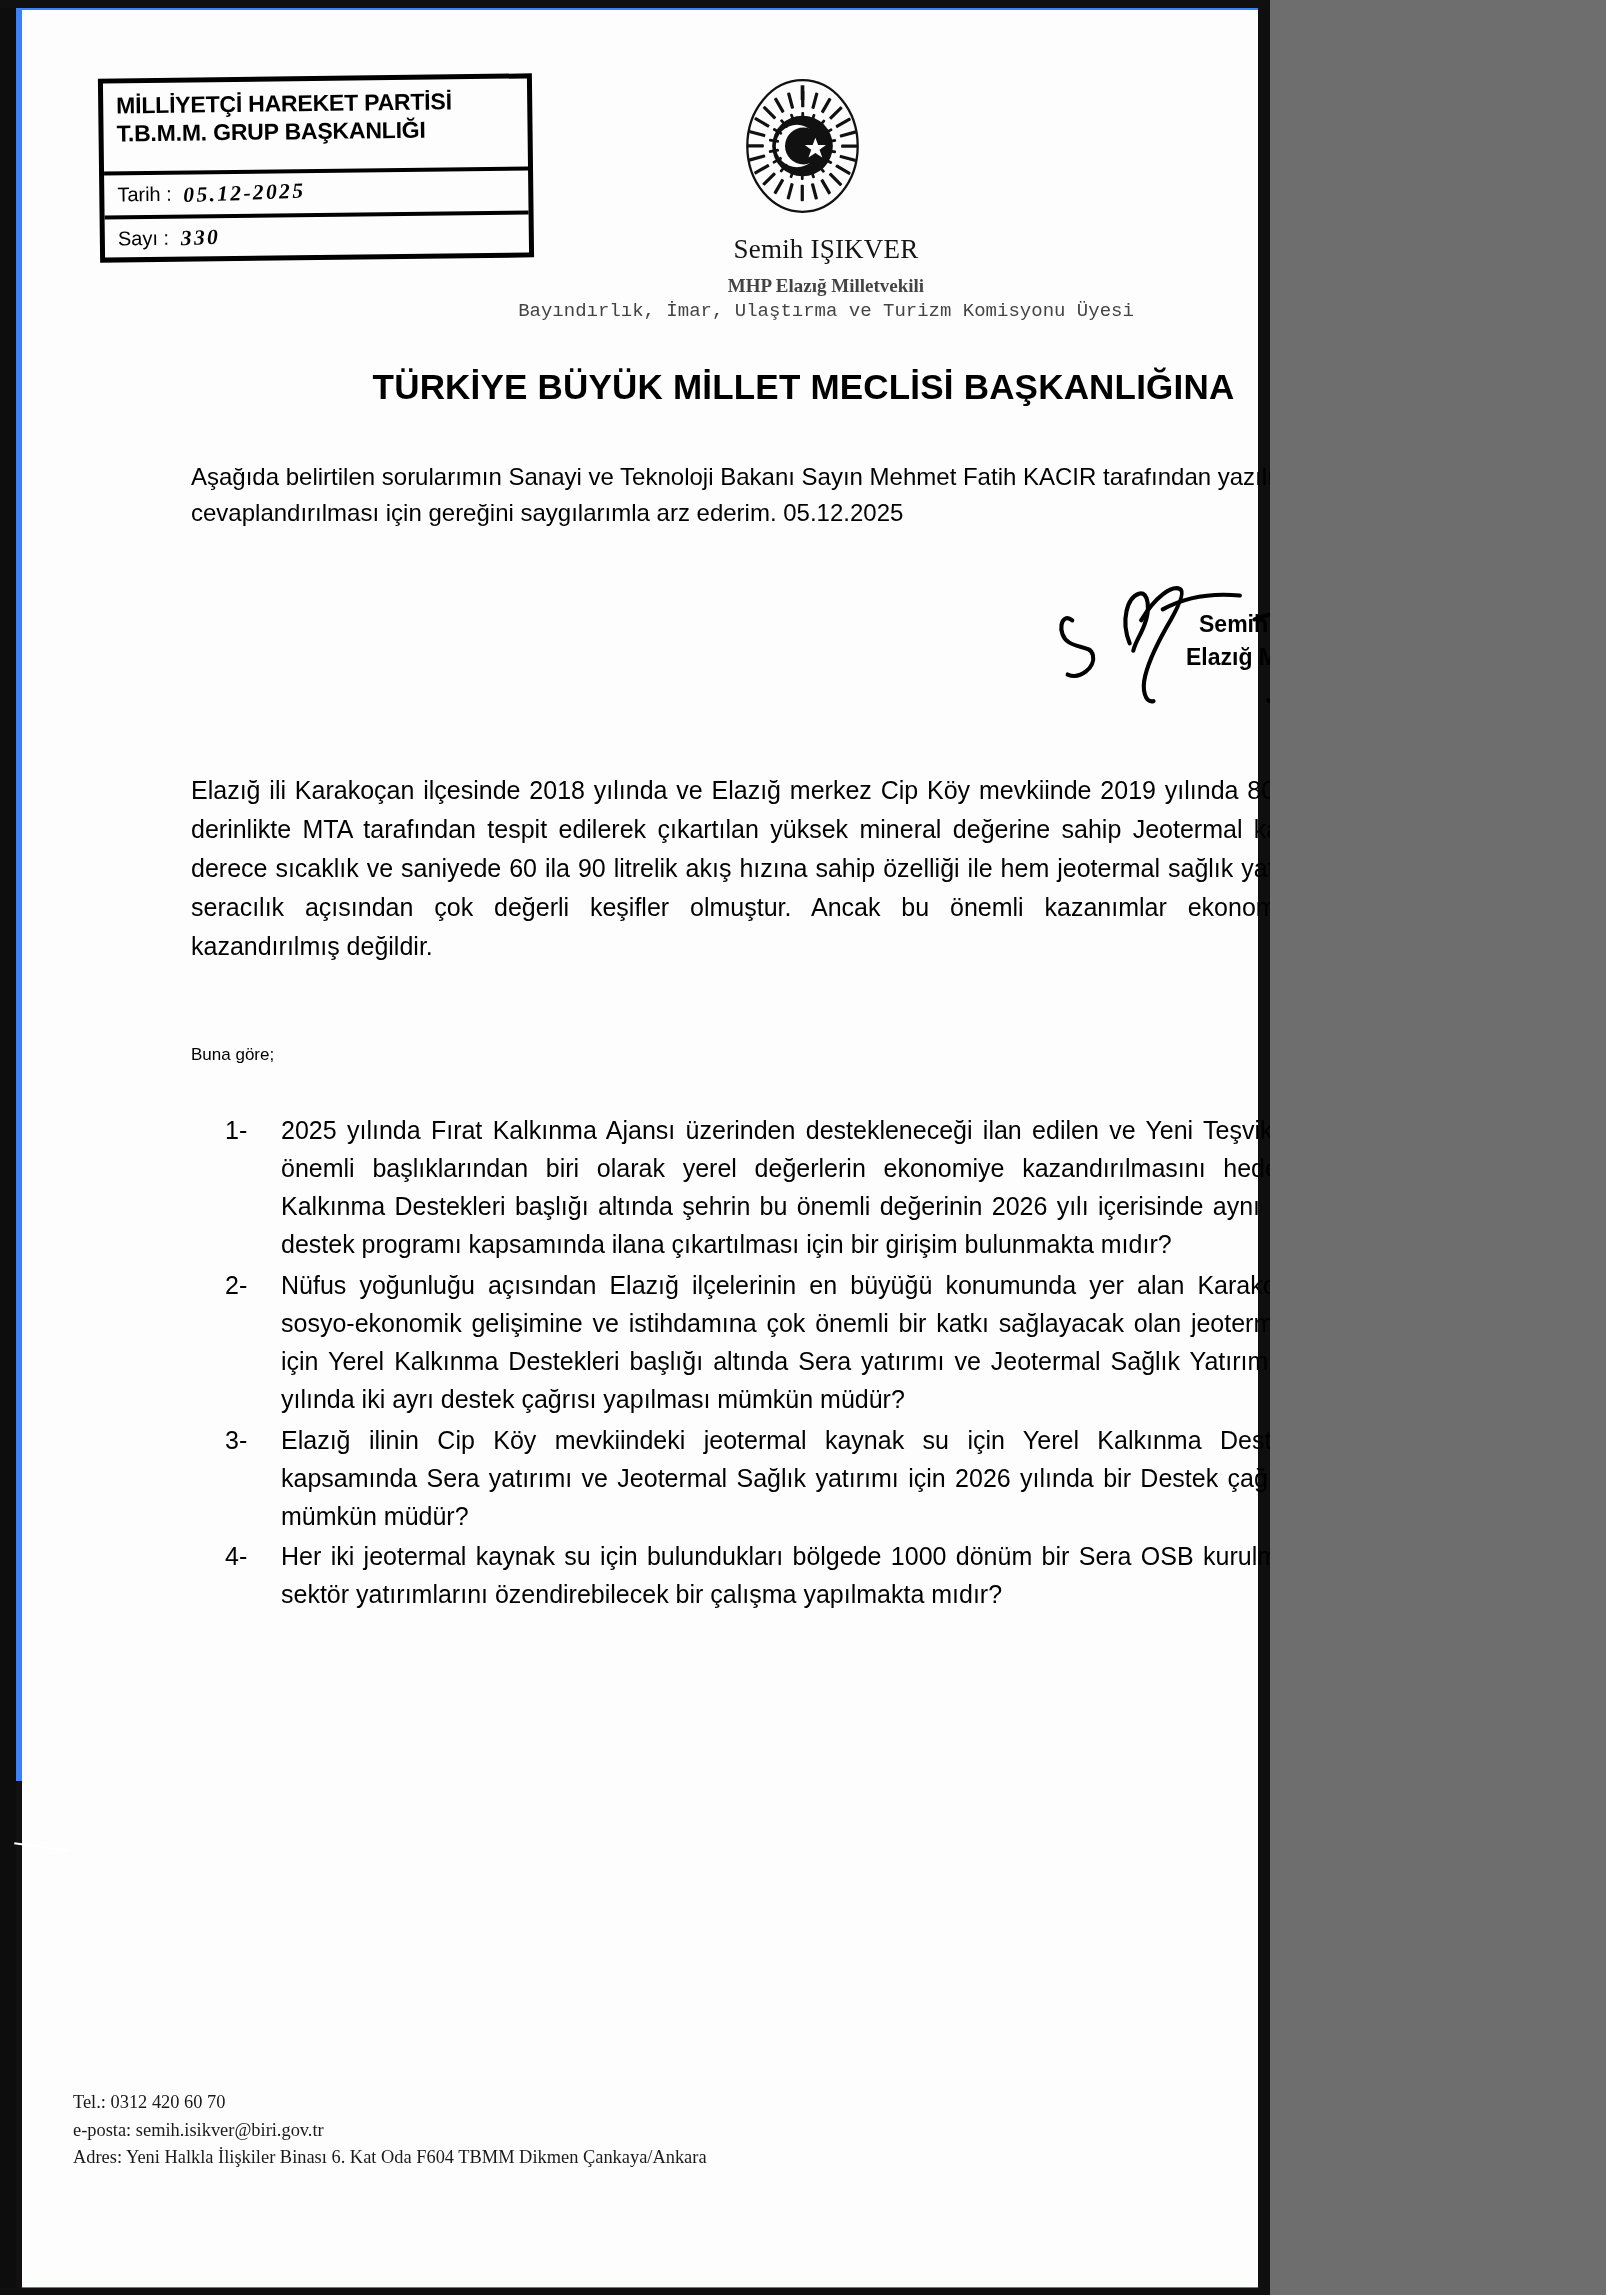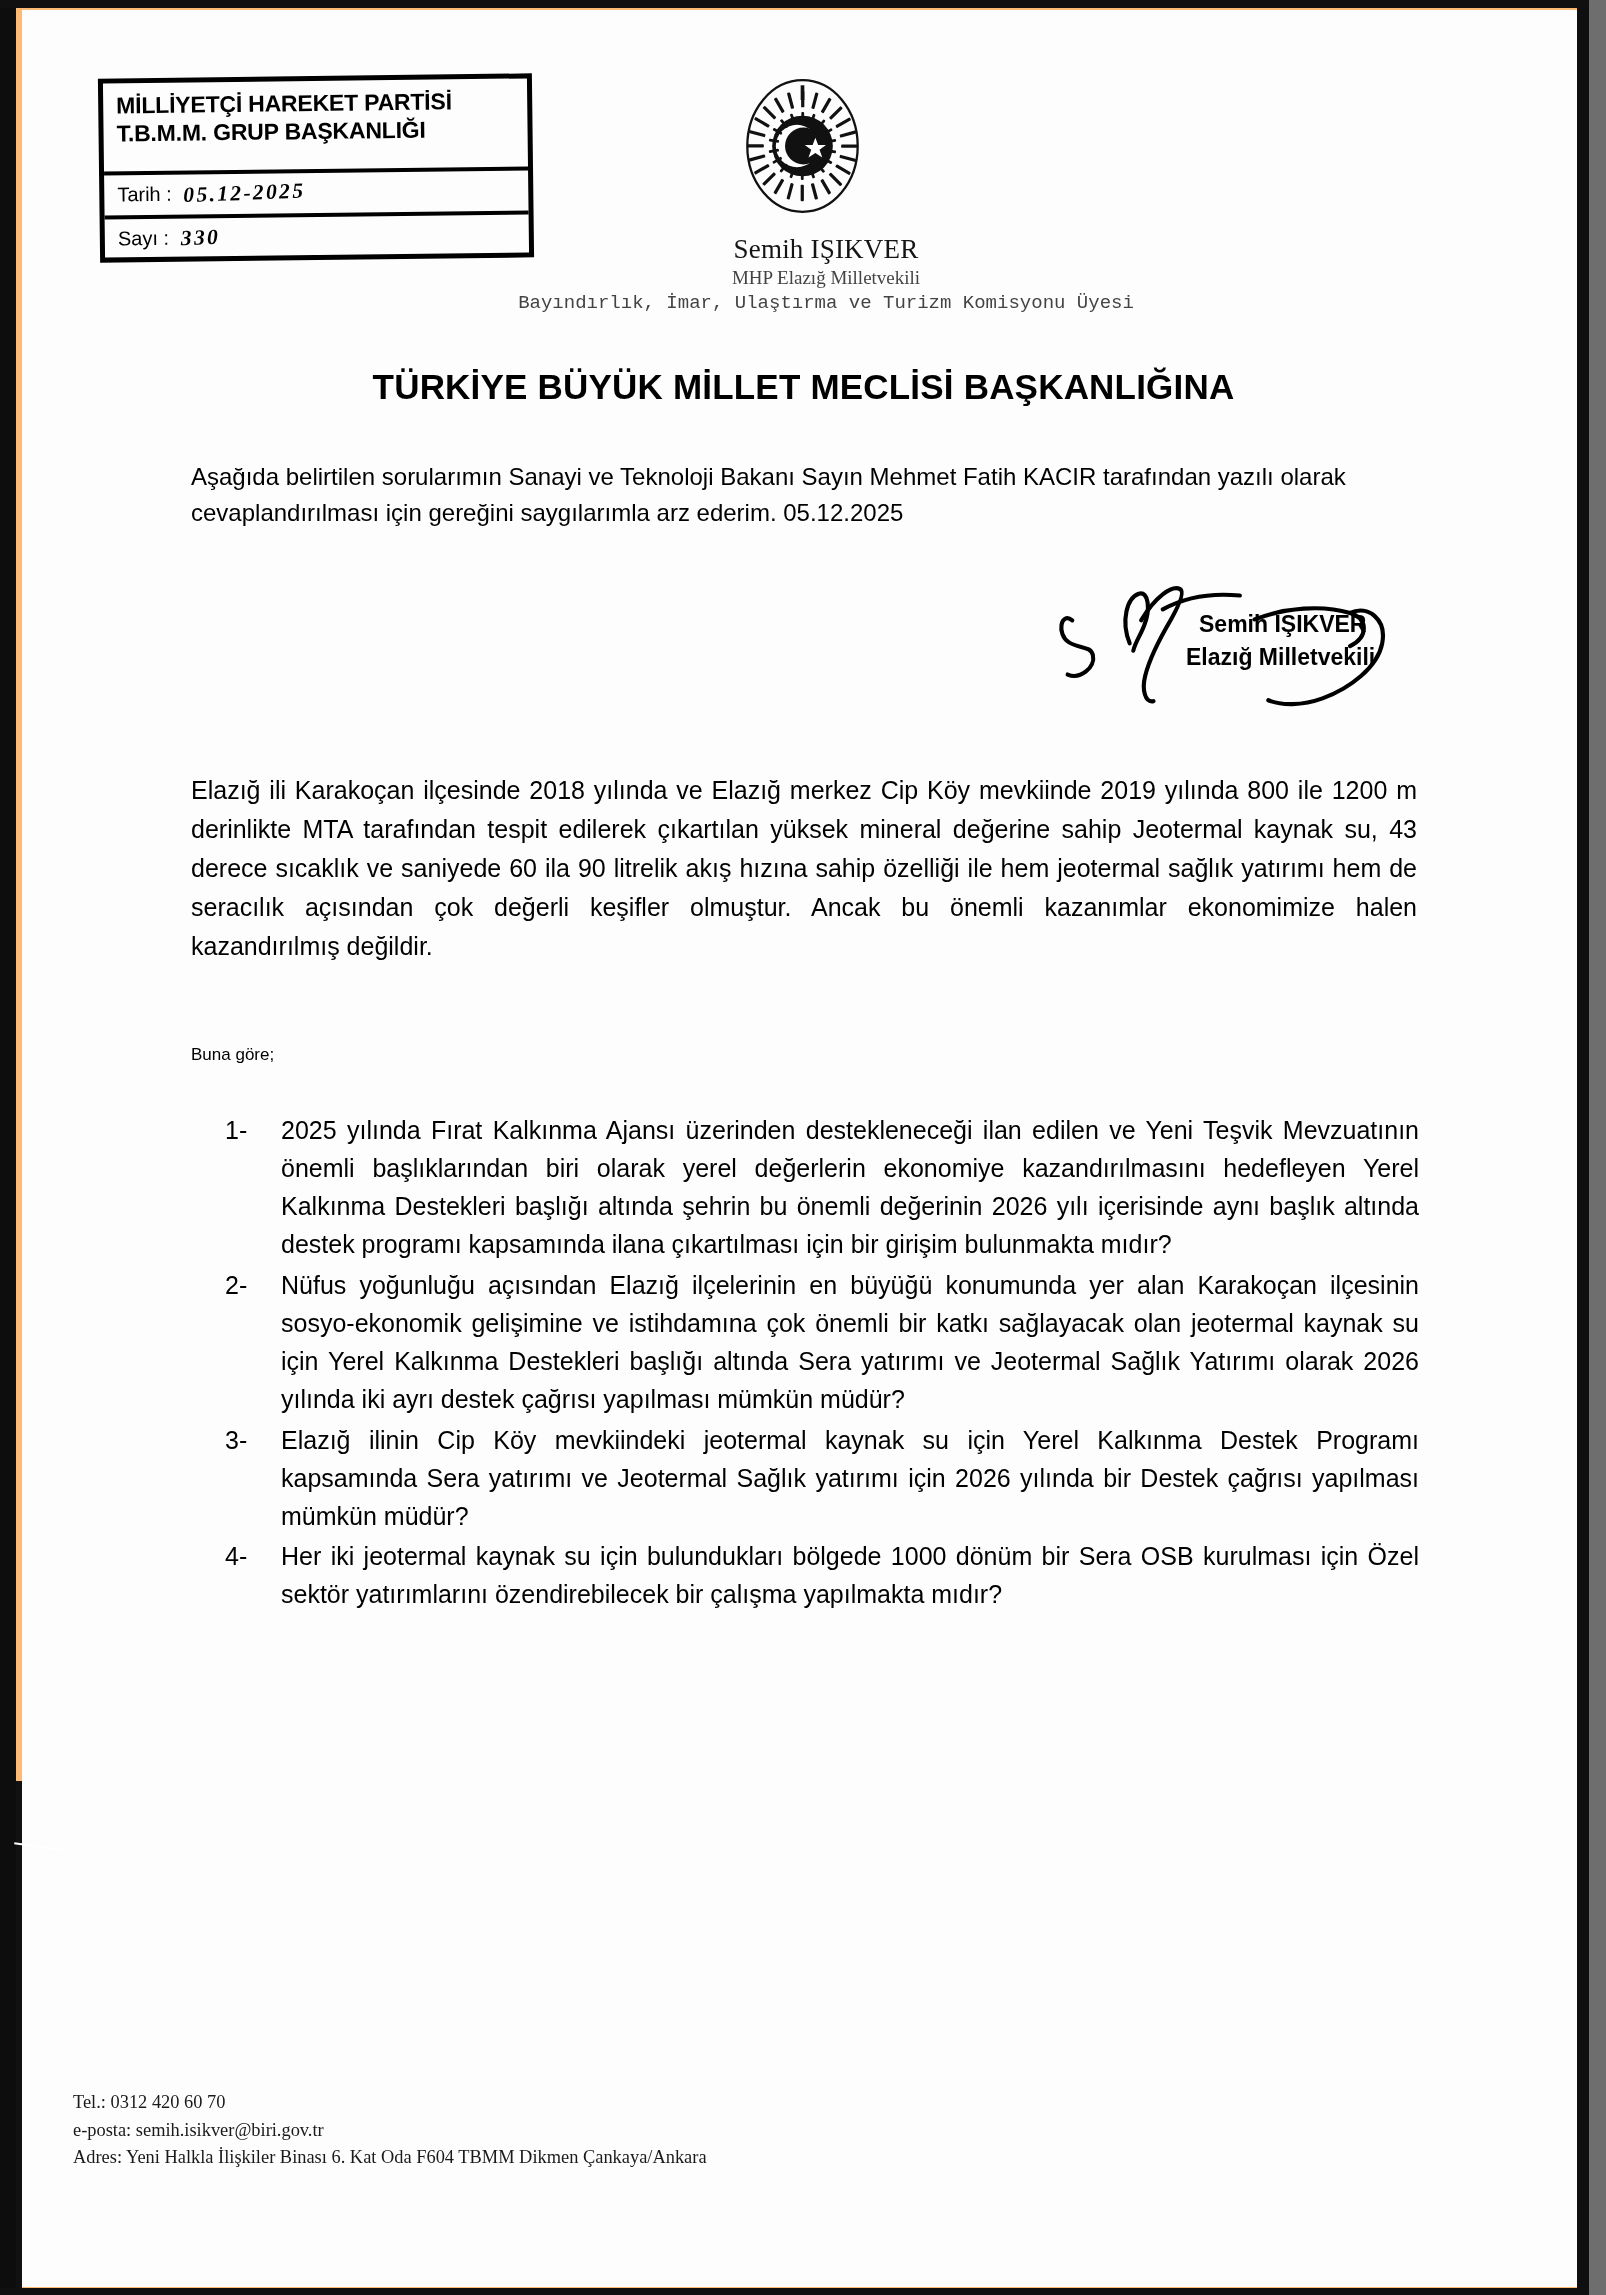--- a/index.html
+++ b/index.html
@@ -1,20 +1,20 @@
 <!DOCTYPE html>
 <html style="font-size:7.3px"><head>
 <meta charset="utf-8">
 <title>TBMM Yazılı Soru Önergesi</title>
 <style>
   html,body{margin:0;padding:0;background:#6e6e6e;}
   body{font-family:"Liberation Sans",sans-serif;}
   .page{
-    position:relative;width:1589px;height:2295px;
-    background:#fdba74;overflow:hidden;
+    position:relative;width:1270px;height:2295px;
+    background:#3b82f6;overflow:hidden;
   }
   
   .scan-edge-left{
     position:absolute;left:0;top:0;width:15.6px;height:2295px;
     background:#0d0d0d;
   }
   .scan-edge-left2{
     position:absolute;left:15.6px;top:1781px;width:6.4px;height:514px;
     background:#111;
   }
@@ -82,22 +82,23 @@
   .name-block{
     position:absolute;left:413px;top:234px;width:826px;
     text-align:center;
   }
   .name-main{
     font-family:"Liberation Serif",serif;
     font-size:27px;color:#151515;letter-spacing:0.2px;white-space:nowrap;
   }
   .name-sub{
     font-family:"Liberation Serif",serif;
-    font-size:19px;color:#2a2a2a;margin-top:2px;white-space:nowrap;
+    font-size:19px;color:#2a2a2a;margin-top:10px;white-space:nowrap;
     opacity:.88;
+    font-weight:bold;
   }
   .name-sub2{
     font-family:Liberation Mono, monospace;
     font-size:19px;color:#2a2a2a;margin-top:2.8px;white-space:nowrap;
     opacity:.88;
   }
 
   
   .doc-title{
     position:absolute;left:0;top:367px;width:1607px;text-align:center;

